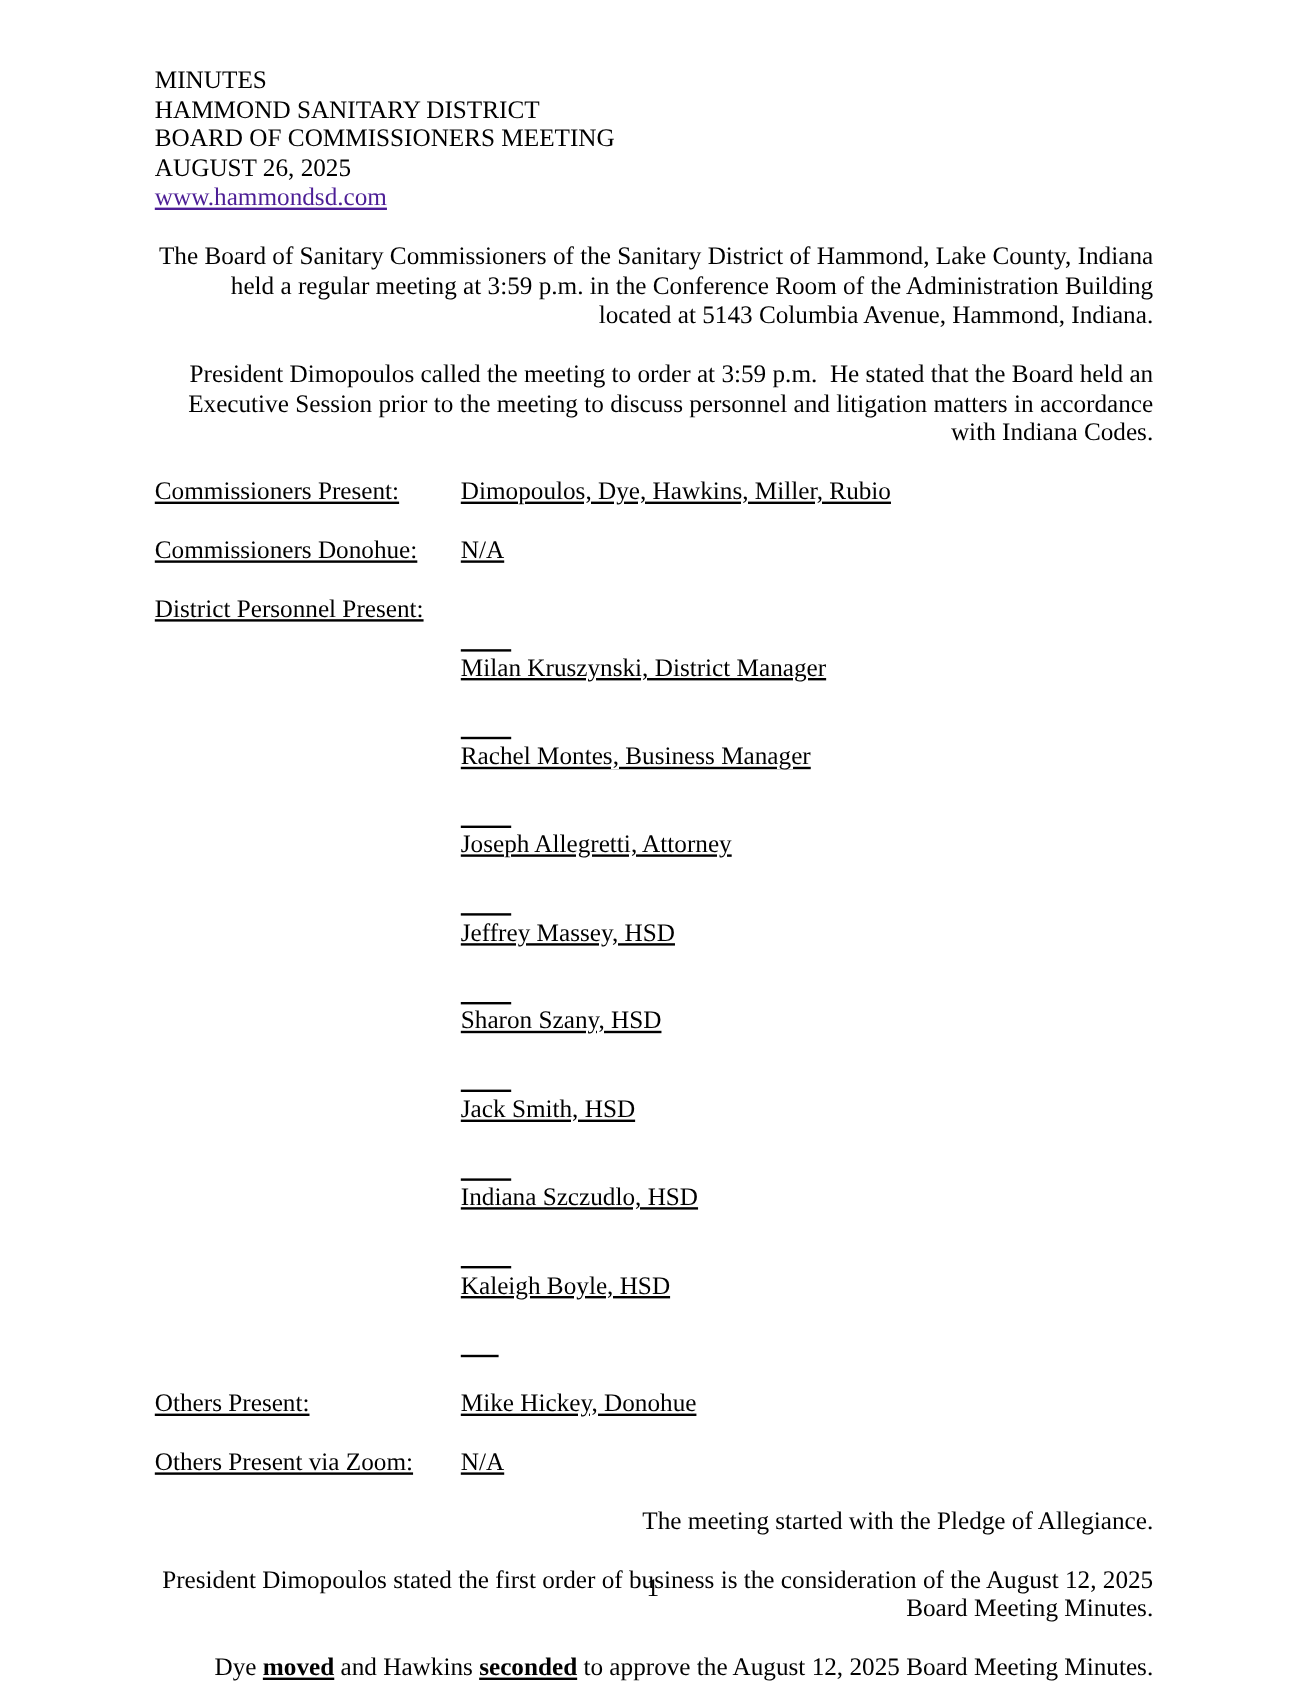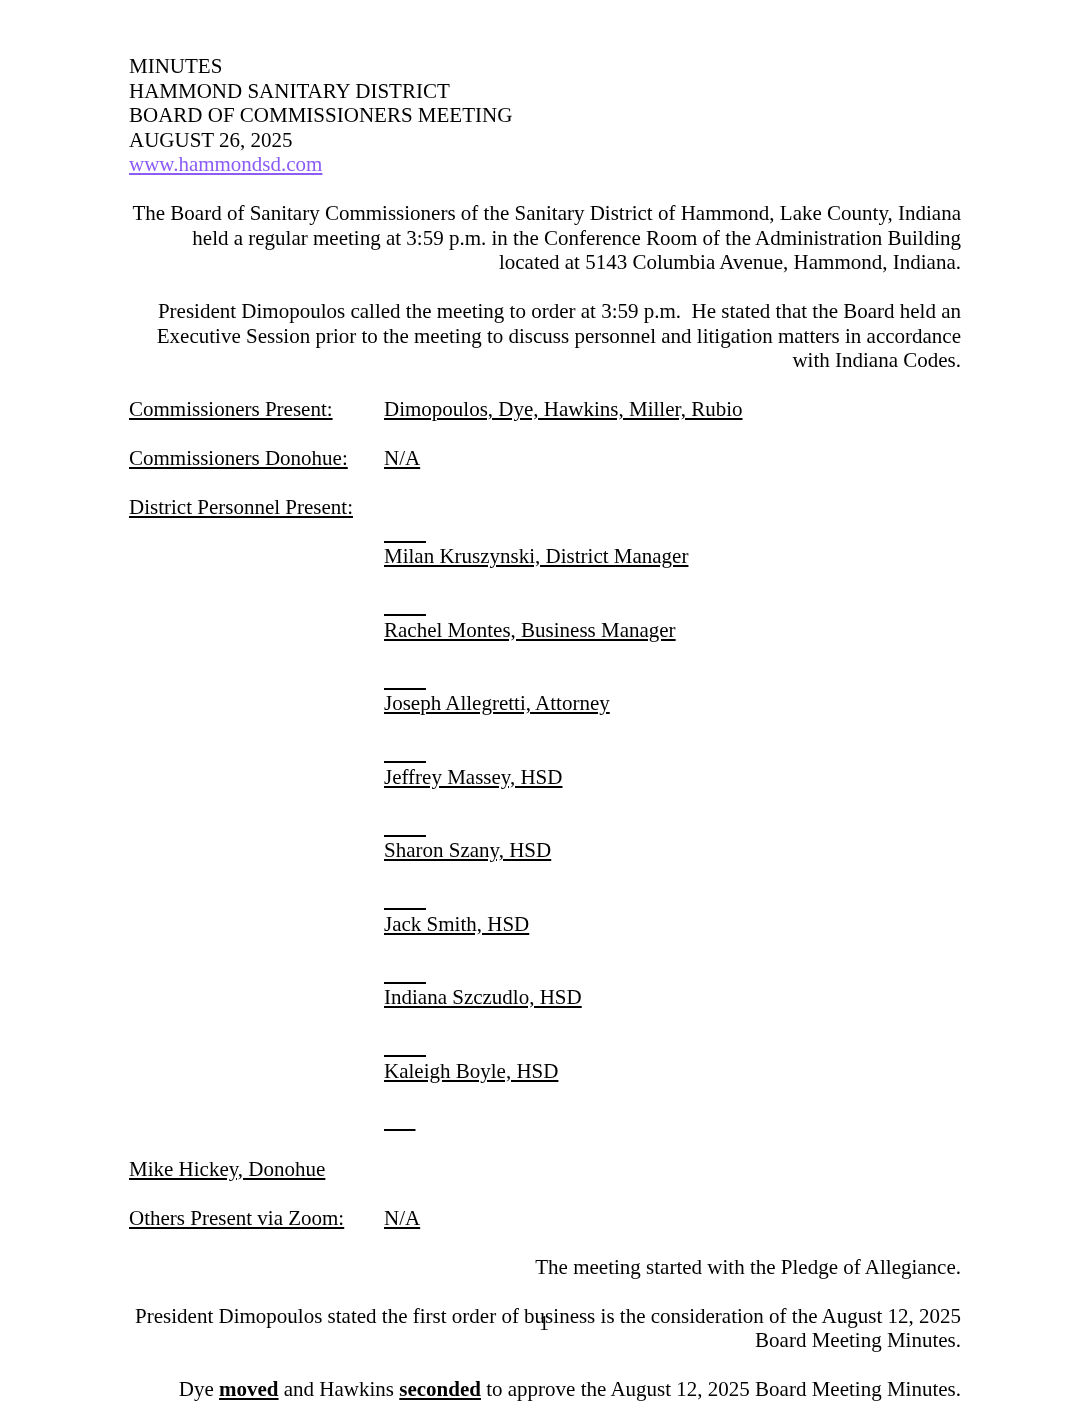--- a/index.html
+++ b/index.html
@@ -17,21 +17,21 @@
   }
   .content {
     position: absolute;
     left: 129px;
     top: 54px;
     width: 832px;
   }
   .title-block { text-align: left; margin-bottom: 24.5px; }
   .title-line { white-space: pre-wrap; }
   .link {
-    color: #8b5cf6;
+    color: #4c1d95;
     text-decoration: underline;
     cursor: pointer;
   }
   p.para {
     margin: 0 0 24.5px 0;
     white-space: pre-wrap;
     text-align: right;
   }
   .att-row {
     display: flex;
@@ -87,20 +87,21 @@
         <div class="personnel-item">Joseph Allegretti, Attorney</div>
         <div class="personnel-item">Jeffrey Massey, HSD</div>
         <div class="personnel-item">Sharon Szany, HSD</div>
         <div class="personnel-item">Jack Smith, HSD</div>
         <div class="personnel-item">Indiana Szczudlo, HSD</div>
         <div class="personnel-item">Kaleigh Boyle, HSD</div>
       </div>
     </div>
 
     <div class="att-row">
+      <span class="att-label">Others Present:</span>
       <span class="att-value">Mike Hickey, Donohue</span>
     </div>
 
     <div class="att-row">
       <span class="att-label">Others Present via Zoom:</span>
       <span class="att-value">N/A</span>
     </div>
 
     <p class="para">The meeting started with the Pledge of Allegiance.</p>
 

